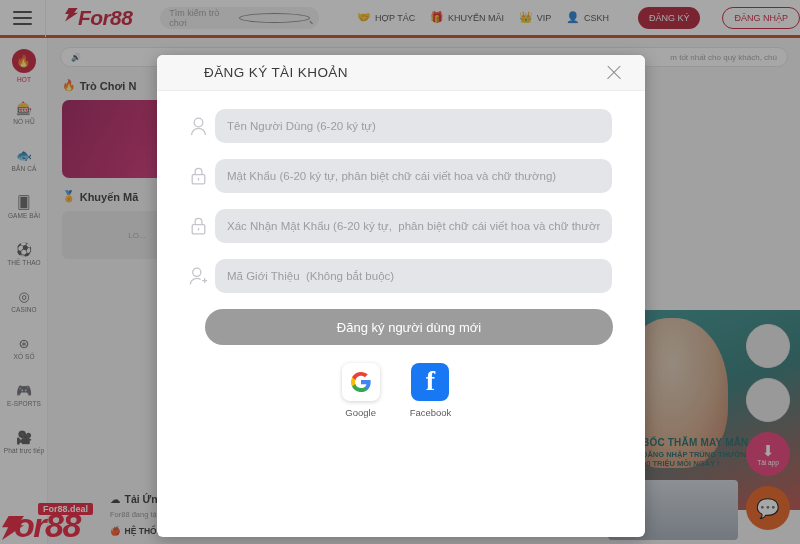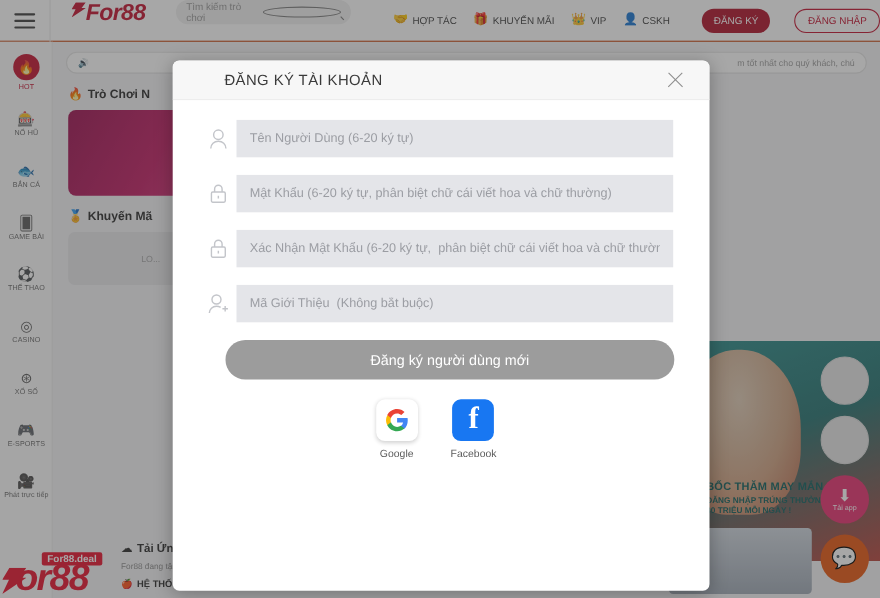--- a/index.html
+++ b/index.html
@@ -11,22 +11,22 @@
     background: #ffffff;
   }
   #app { position: relative; width: 800px; height: 544px; overflow: hidden; background:#fff; }
 
   
   .page { position:absolute; inset:0; background:#f4f4f6; }
 
   
   .topbar {
     position:absolute; top:0; left:0; width:800px; height:38px;
-    background:#ffffff; display:flex; 
-    border-bottom:1px solid #c2410c; z-index:2;
+    background:#ffffff; display:flex; align-items:center;
+    border-bottom:3px solid #c2410c; z-index:2;
   }
   .hamburger-cell {
     width:48px; height:38px; display:flex; align-items:center; justify-content:center;
     border-right:1px solid #ececec;
   }
   .hamburger { width:19px; height:14px; display:flex; flex-direction:column; justify-content:space-between; }
   .hamburger i { display:block; height:2px; background:#3c3c3c; border-radius:1px; }
   .brand {
     margin-left:32px; font-family:"Liberation Sans", sans-serif;
     font-size:21px; font-weight:bold; font-style:italic;
@@ -163,21 +163,21 @@
   }
   .close-x::before { transform:rotate(45deg); }
   .close-x::after { transform:rotate(-45deg); }
 
   .modal-body { flex:1; padding:18px 33px 0 24px; }
 
   .field { display:flex; align-items:center; margin-bottom:16px; }
   .fico { width:34px; flex:0 0 34px; display:flex; align-items:center; justify-content:center; }
   .fico svg { display:block; }
   .finput {
-    flex:1; height:34px; background:#e4e5e9; border:none; border-radius:0;
+    flex:1; height:34px; background:#e4e5e9; border:none; border-radius:10px;
     padding:0 12px; font-size:11.5px; color:#454545;
     font-family:"Liberation Sans", sans-serif;
   }
   .finput::placeholder { color:#9b9da3; }
 
   .submit-btn {
     display:block; width:408px; margin:12px 0 0 24px; height:36px;
     background:#9c9c9c; border:none; border-radius:18px;
     color:#ffffff; font-size:13px; cursor:pointer;
     font-family:"Liberation Sans", sans-serif;

